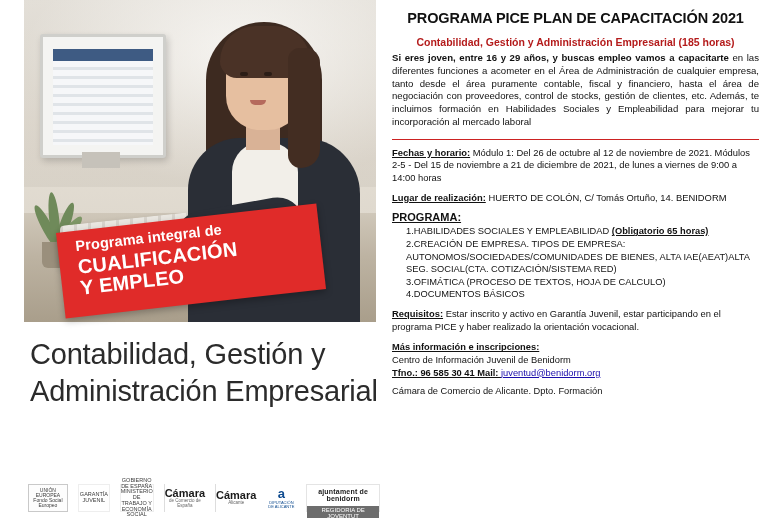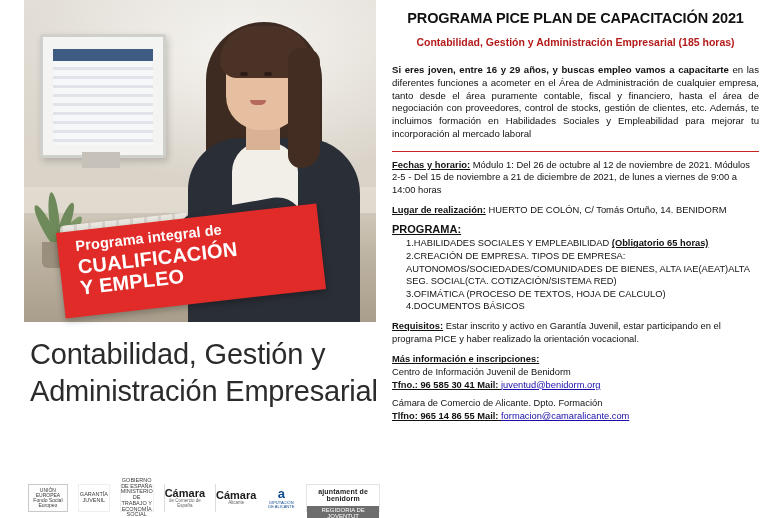--- a/index.html
+++ b/index.html
@@ -371,21 +371,21 @@
     text-align: center;
     color: #b41b1b;
     text-decoration: underline;
     margin-bottom: 3px;
   }
   .course-sub {
     font-size: 10.5px;
     font-weight: 700;
     text-align: center;
     color: #b41b1b;
-    margin-bottom: 16px;
+    margin-bottom: 4px;
   }
   .intro {
     font-size: 9.6px;
     line-height: 1.33;
     text-align: justify;
     margin-bottom: 10px;
   }
   .intro b { font-weight: 700; }
 
   .hr-red {
@@ -538,19 +538,16 @@
       <span class="u-bold">Requisitos:</span><span> Estar inscrito y activo en Garantía Juvenil, estar participando en el programa PICE y haber realizado la orientación vocacional.</span>
     </div>
 
     <div class="contact">
       <div class="u-bold">Más información e inscripciones:</div>
       <div>Centro de Información Juvenil de Benidorm</div>
       <div>
         <span class="u-bold">Tfno.: 96 585 30 41 Mail: </span><a class="link" href="#">juventud@benidorm.org</a>
       </div>
       <div class="mt6">Cámara de Comercio de Alicante. Dpto. Formación</div>
-      <div>
-        <span class="u-bold">Tlfno: 965 14 86 55 Mail: </span><a class="link" href="#">formacion@camaralicante.com</a>
-      </div>
     </div>
 
   </div>
 </div>
 
 </body></html>

